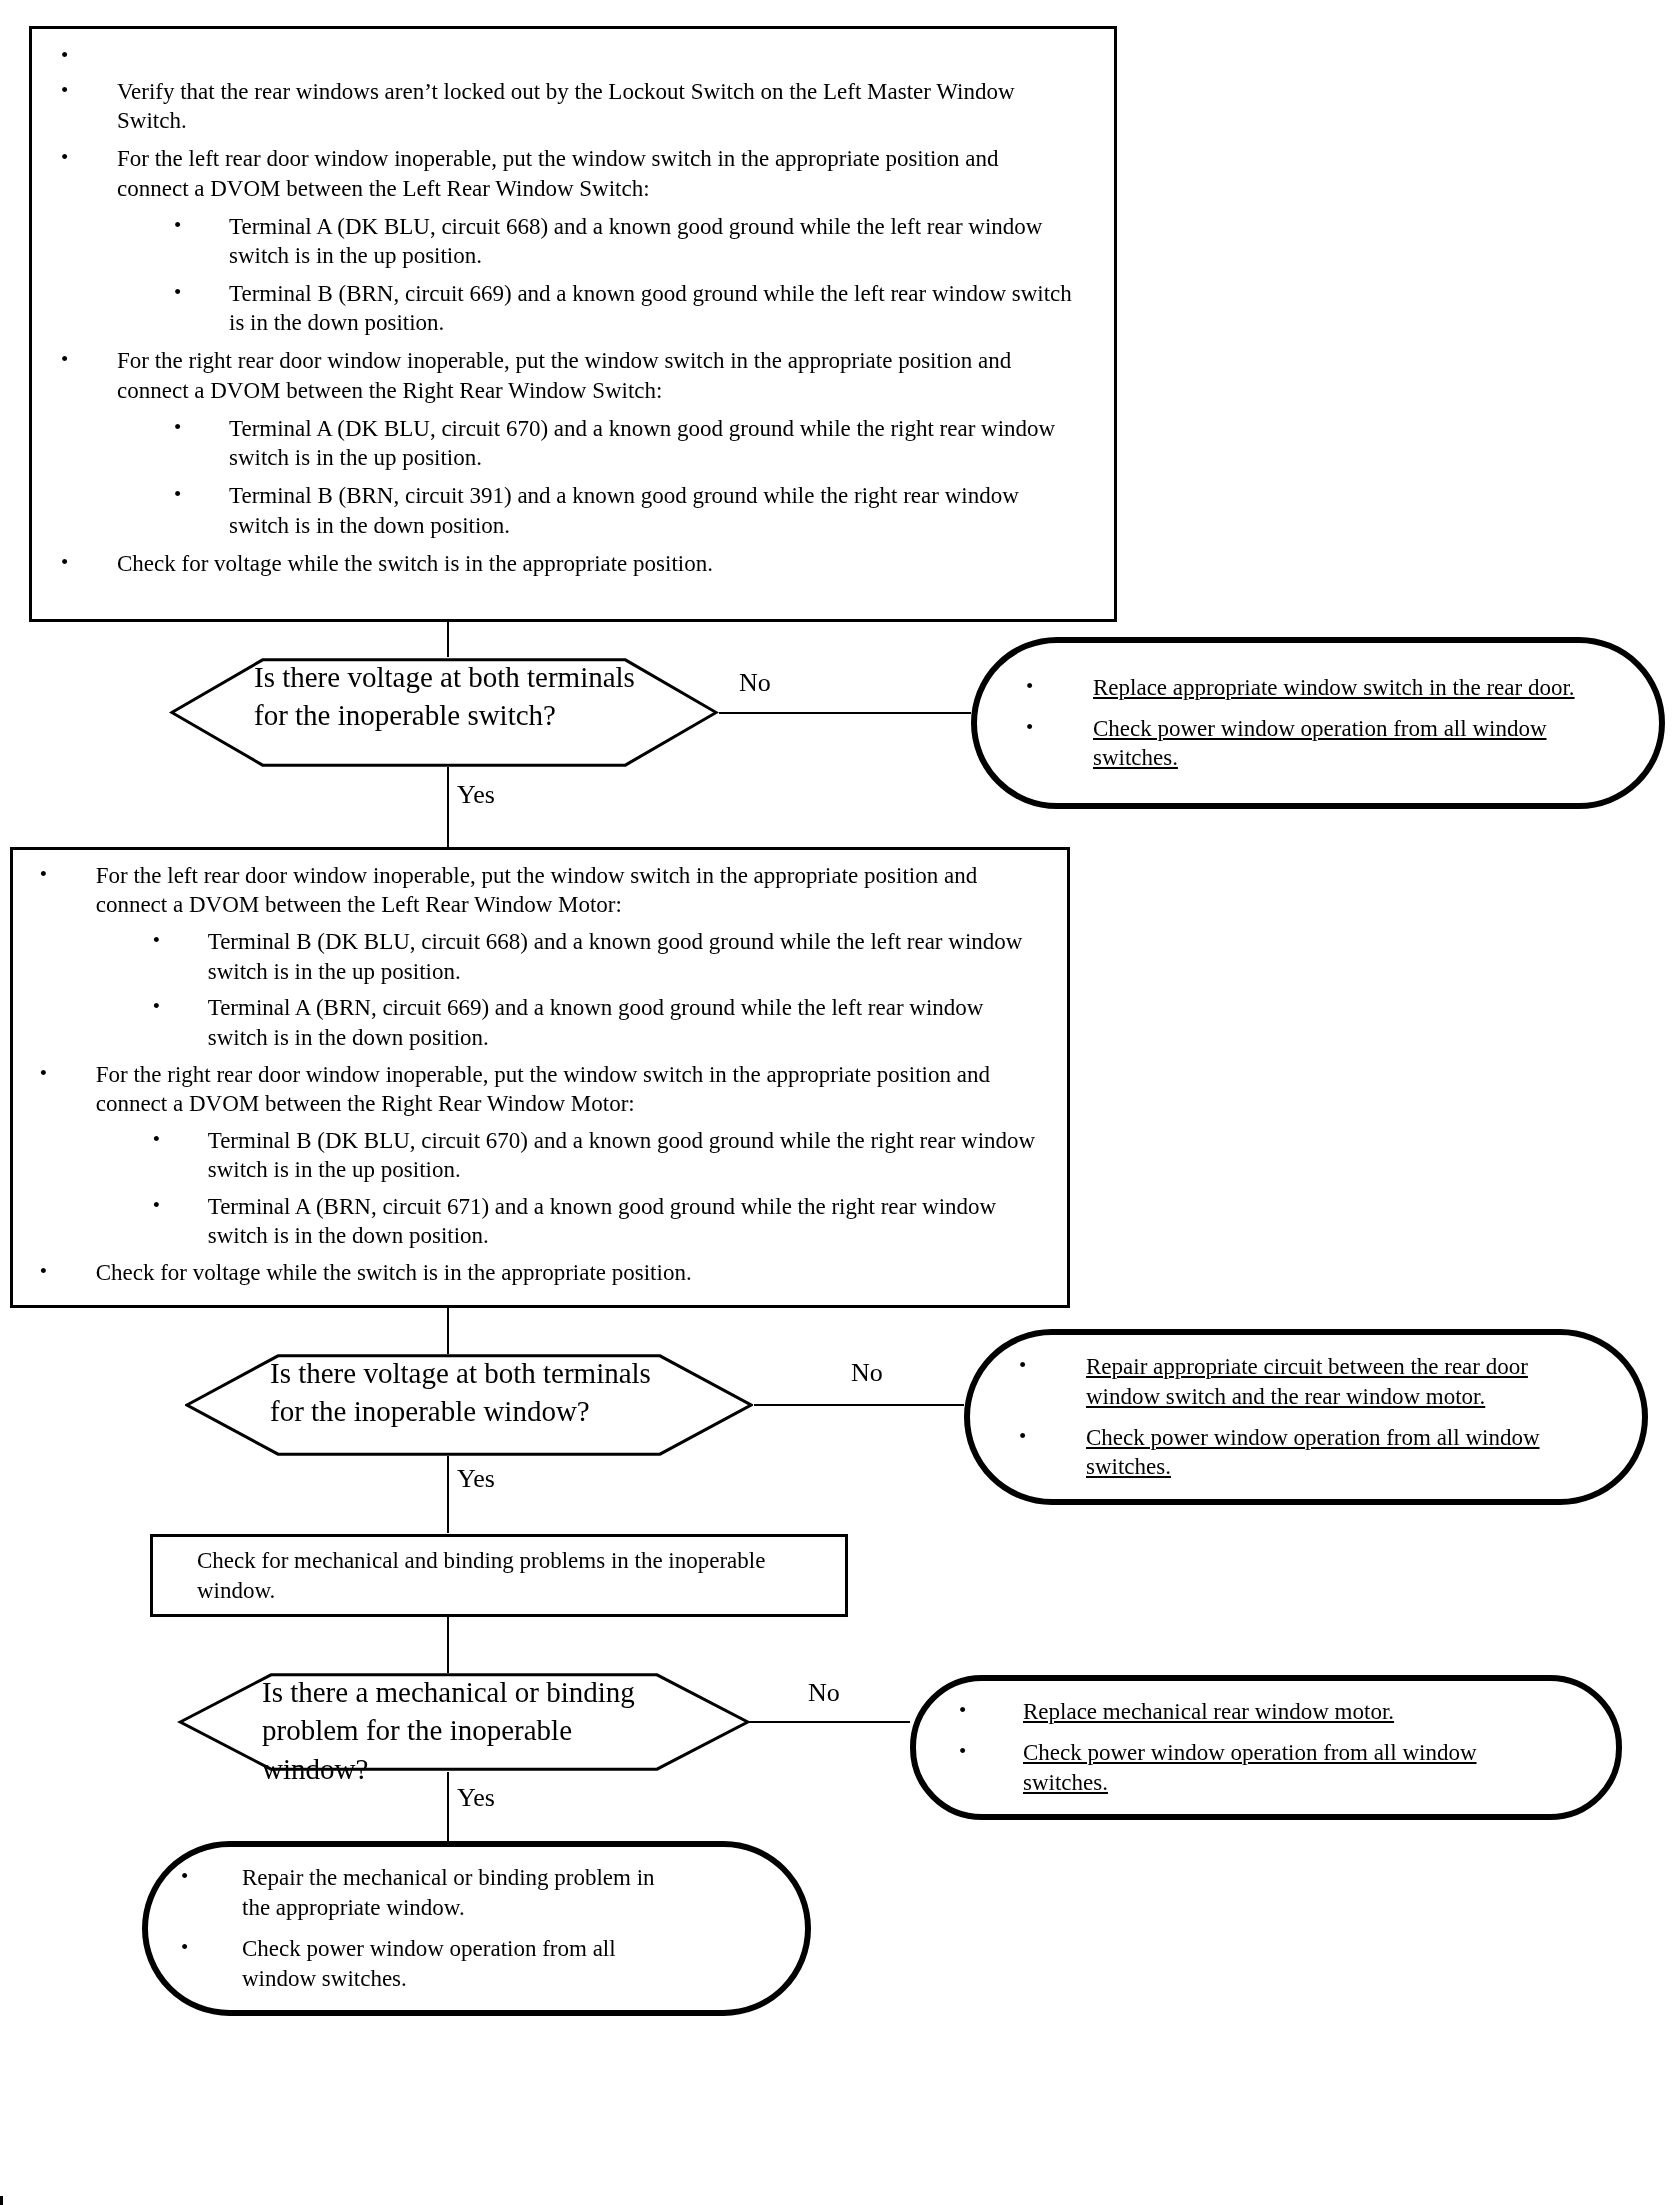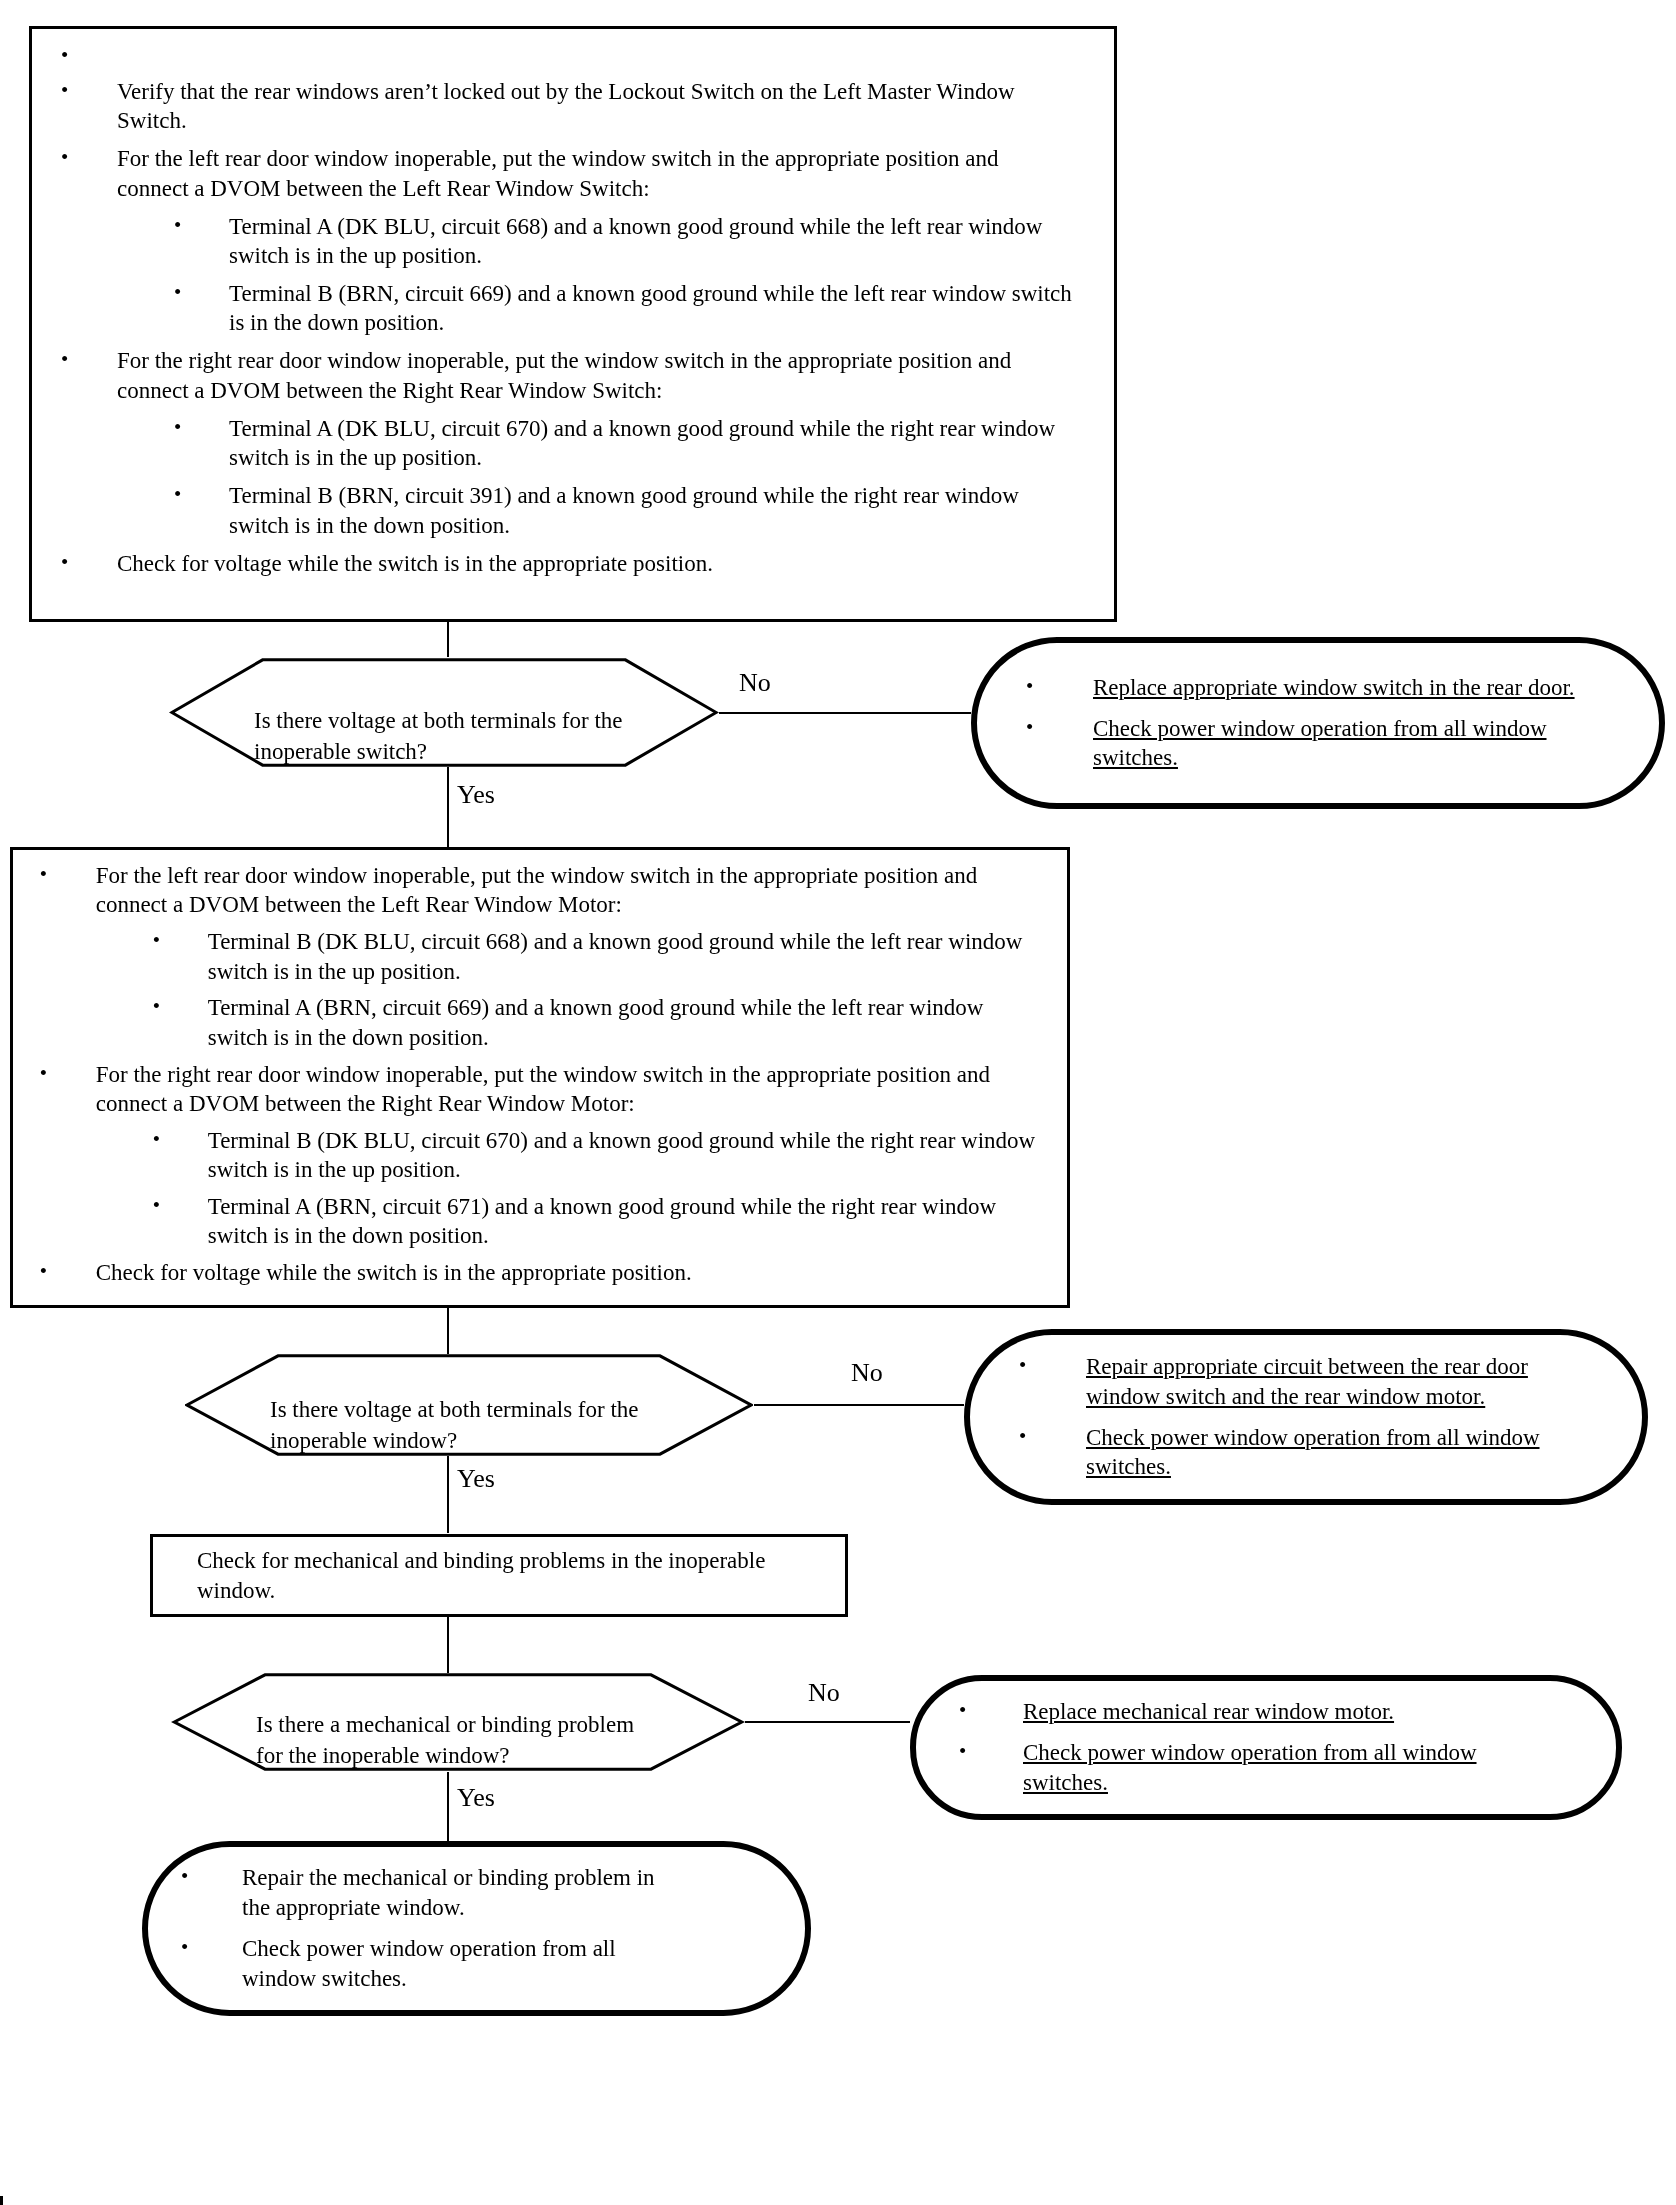--- a/index.html
+++ b/index.html
@@ -26,22 +26,22 @@
   .stepbox li.l2{margin-left:113px;grid-template-columns:55px 1fr;}
   .dot{font-size:20.7px;line-height:inherit;}
   .txt{display:block;}
   .w-l1{max-width:915px;}
   .w-l2{max-width:851px;}
   
   .hex{position:absolute;}
   .hex svg{position:absolute;left:0;top:0;}
   .hex-text{
     position:absolute;left:85px;top:0;height:100%;
-    display:flex;align-items:flex-end;
-    font-size:23px;line-height:1.32;
+    display:flex;align-items:flex-start;
+    font-size:29px;line-height:1.32;
   }
   .hex-text span{display:block;max-width:398px;}
   
   .stadium{
     position:absolute;
     background:#fff;
     border:6px solid #000;
     box-sizing:border-box;
     display:flex;flex-direction:column;justify-content:center;
     font-size:23px;line-height:1.3;
@@ -211,21 +211,21 @@
 
   <div class="lbl" style="left:457px;top:1466px;">Yes</div>
   <div class="vl" style="left:447px;top:1456px;height:77px;"></div>
 
   <div class="procbox" style="left:150px;top:1534px;width:698px;height:83px;">
     <span>Check for mechanical and binding problems in the inoperable window.</span>
   </div>
 
   <div class="vl" style="left:447px;top:1616px;height:57px;"></div>
 
-  <div class="hex" style="left:171px;top:1673px;width:574px;height:98px;">
+  <div class="hex" style="left:177px;top:1673px;width:574px;height:98px;">
     <svg width="574" height="98" viewBox="0 0 944 162">
       <polygon points="3,81 153,3 791,3 941,81 791,159 153,159" fill="#ffffff" stroke="#000000" stroke-width="5"></polygon>
     </svg>
     <div class="hex-text">
         <span>Is there a mechanical or binding problem for the inoperable window?</span>
       </div>
   </div>
 
   <div class="lbl" style="left:808px;top:1680px;">No</div>
   <div class="hl" style="left:745px;top:1721px;width:165px;"></div>

